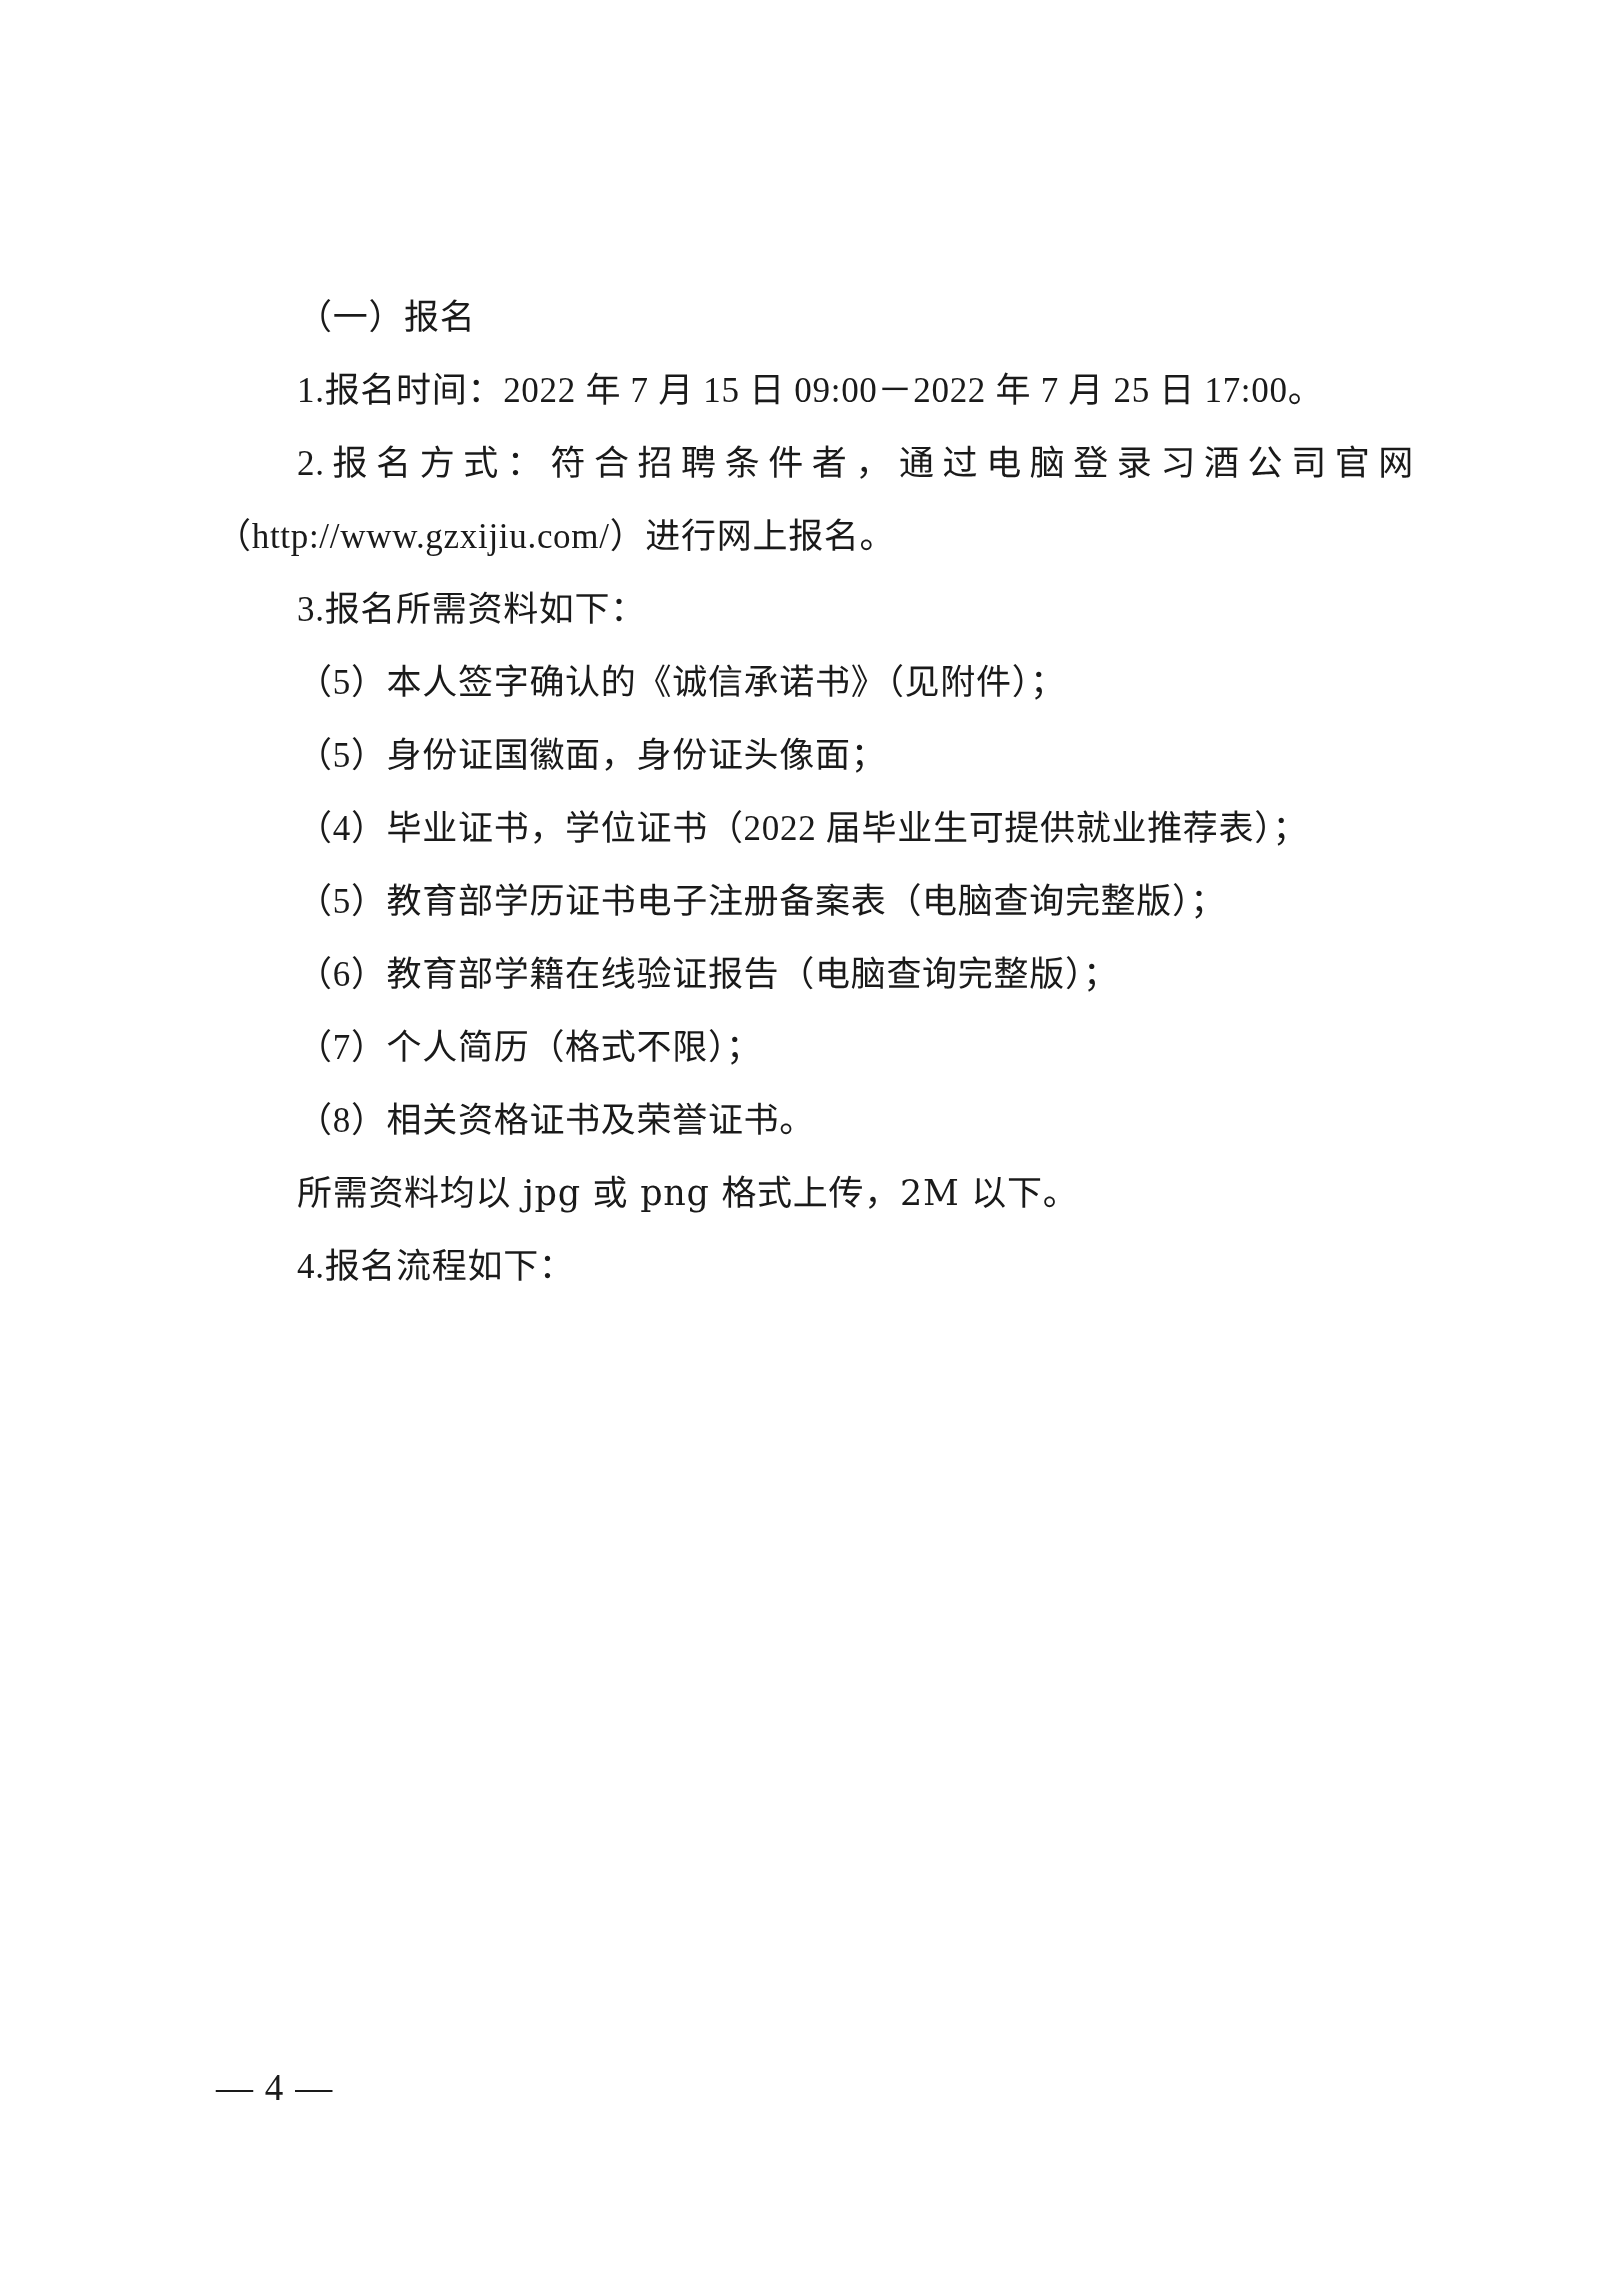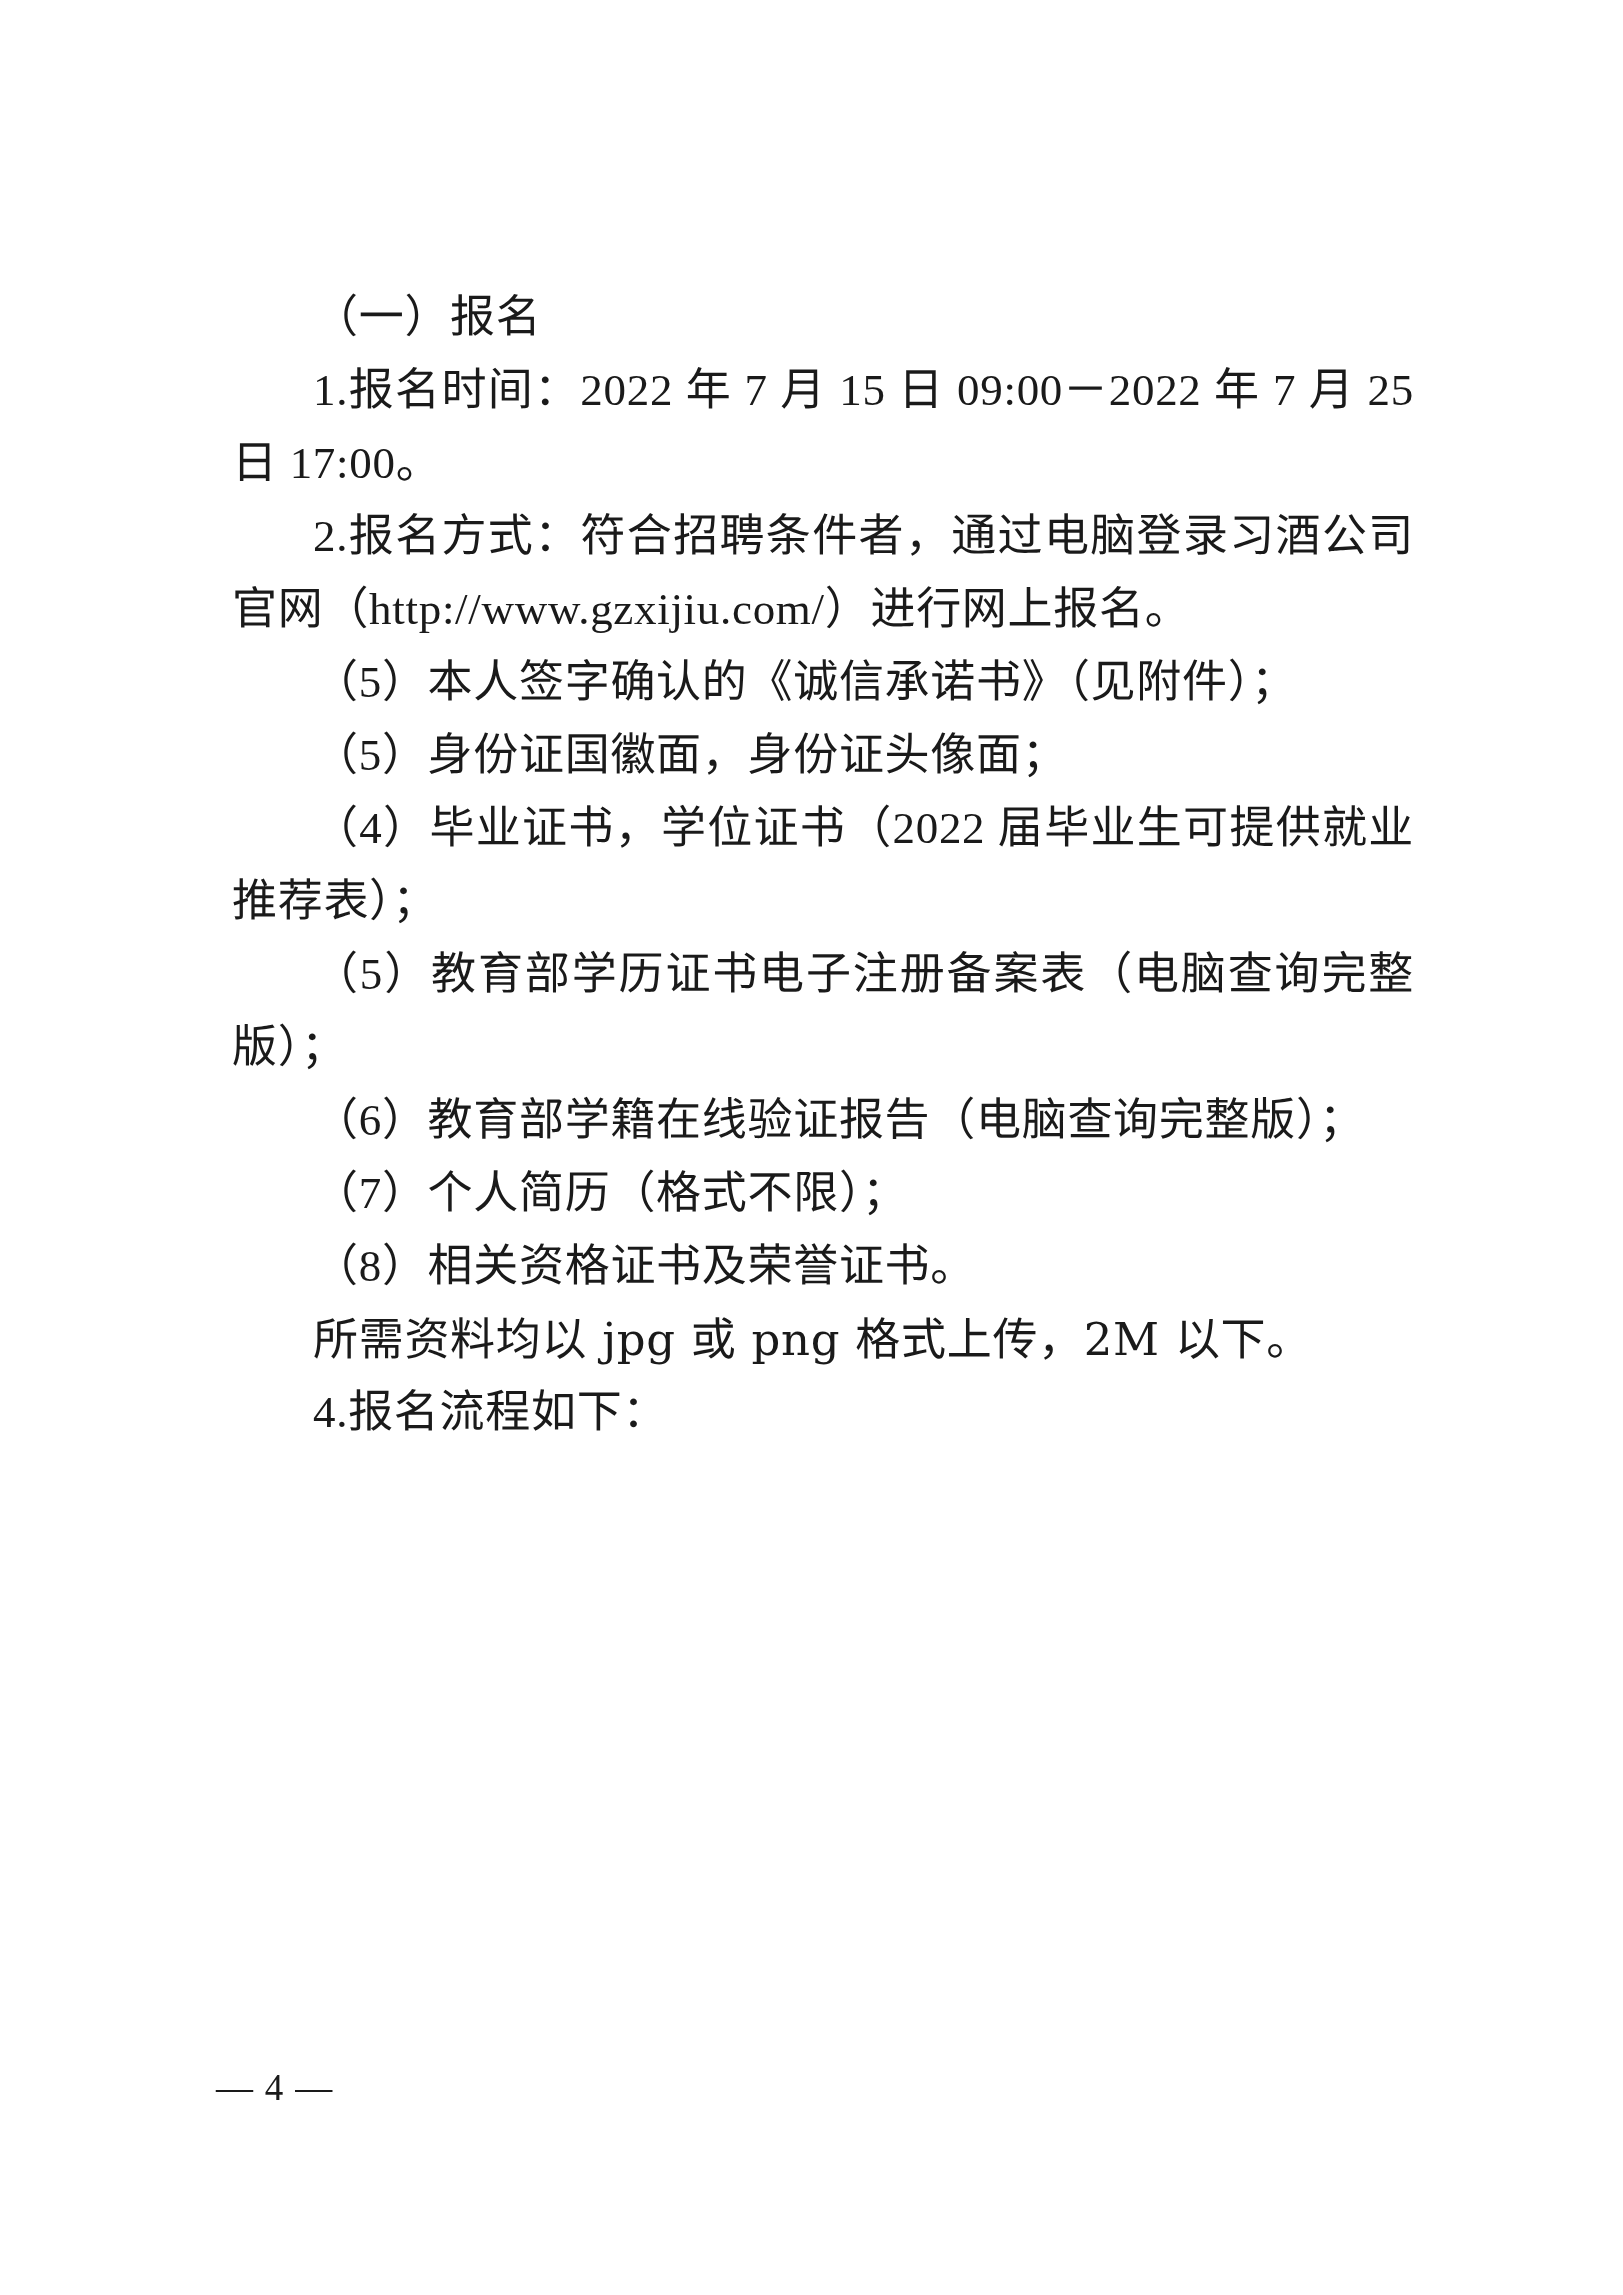--- a/index.html
+++ b/index.html
@@ -18,26 +18,26 @@
     color: #1a1a1a;
     overflow: hidden;
   }
   .content {
     position: absolute;
     left: 216px;
     top: 281px;
     width: 1198px;
   }
   .para {
-    font-size: 45px;
+    font-size: 35px;
     line-height: 73px;
     letter-spacing: 0.7px;
     text-align: justify;
     text-justify: inter-ideograph;
-    margin: 0 0 0 16px;
+    margin: 0 0 0 0;
     white-space: pre-wrap;
   }
   .indent {
     text-indent: 81px;
   }
   .bold {
     font-weight: normal;
     font-family: "DejaVu Serif", "Liberation Serif", serif;
   }
   .footer {
@@ -57,20 +57,21 @@
 <div class="page">
 
   <div class="content">
 
     <p class="para indent">（一）报名</p>
 
     <p class="para indent">1.报名时间：2022 年 7 月 15 日 09:00－2022 年 7 月 25 日 17:00。</p>
 
     <p class="para indent">2.报名方式：符合招聘条件者，通过电脑登录习酒公司官网（http://www.gzxijiu.com/）进行网上报名。</p>
 
+    <p class="para indent">3.报名所需资料如下：</p>
 
     <p class="para indent">（5）本人签字确认的《诚信承诺书》（见附件）；</p>
 
     <p class="para indent">（5）身份证国徽面，身份证头像面；</p>
 
 
     <p class="para indent">（4）毕业证书，学位证书（2022 届毕业生可提供就业推荐表）；</p>
 
 
     <p class="para indent">（5）教育部学历证书电子注册备案表（电脑查询完整版）；</p>

